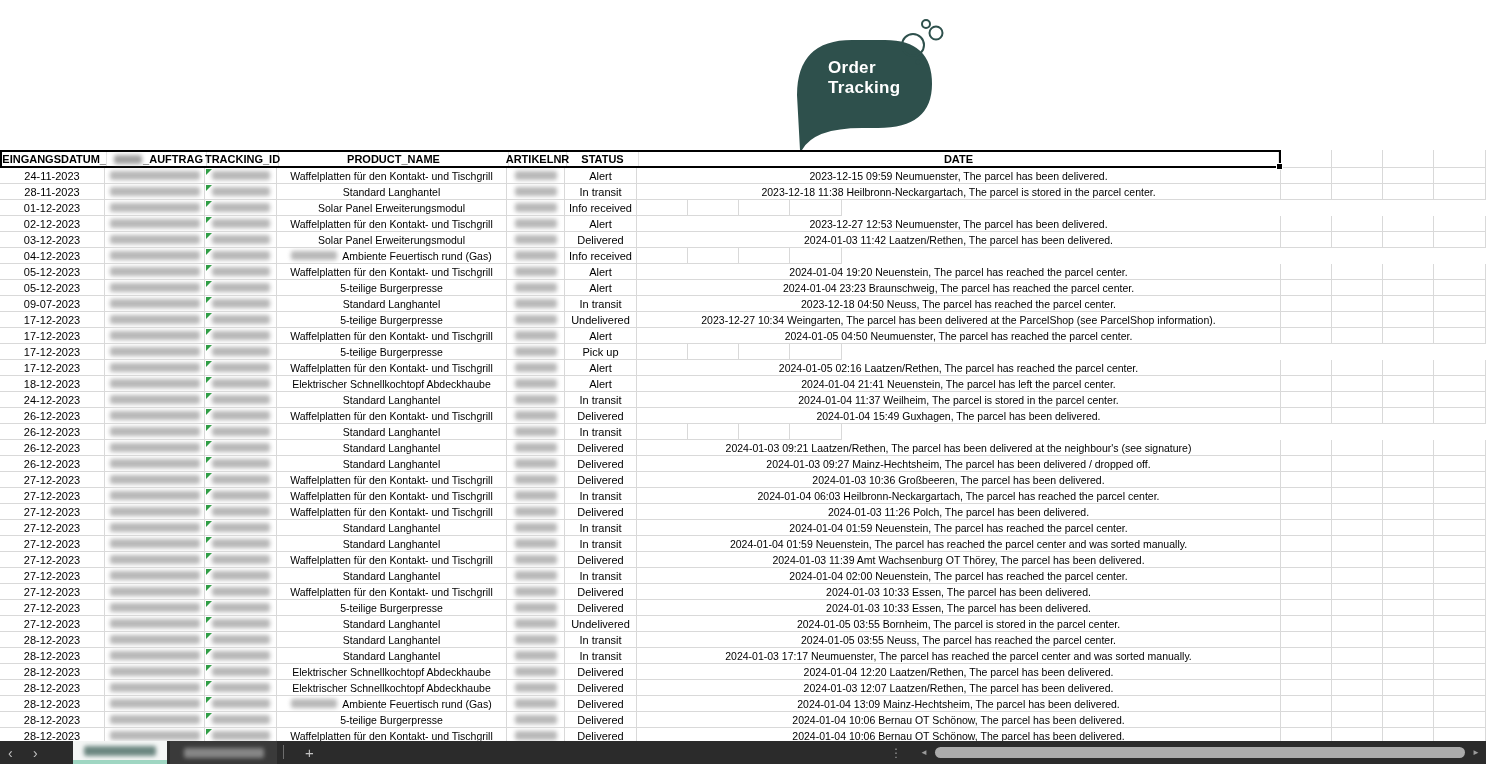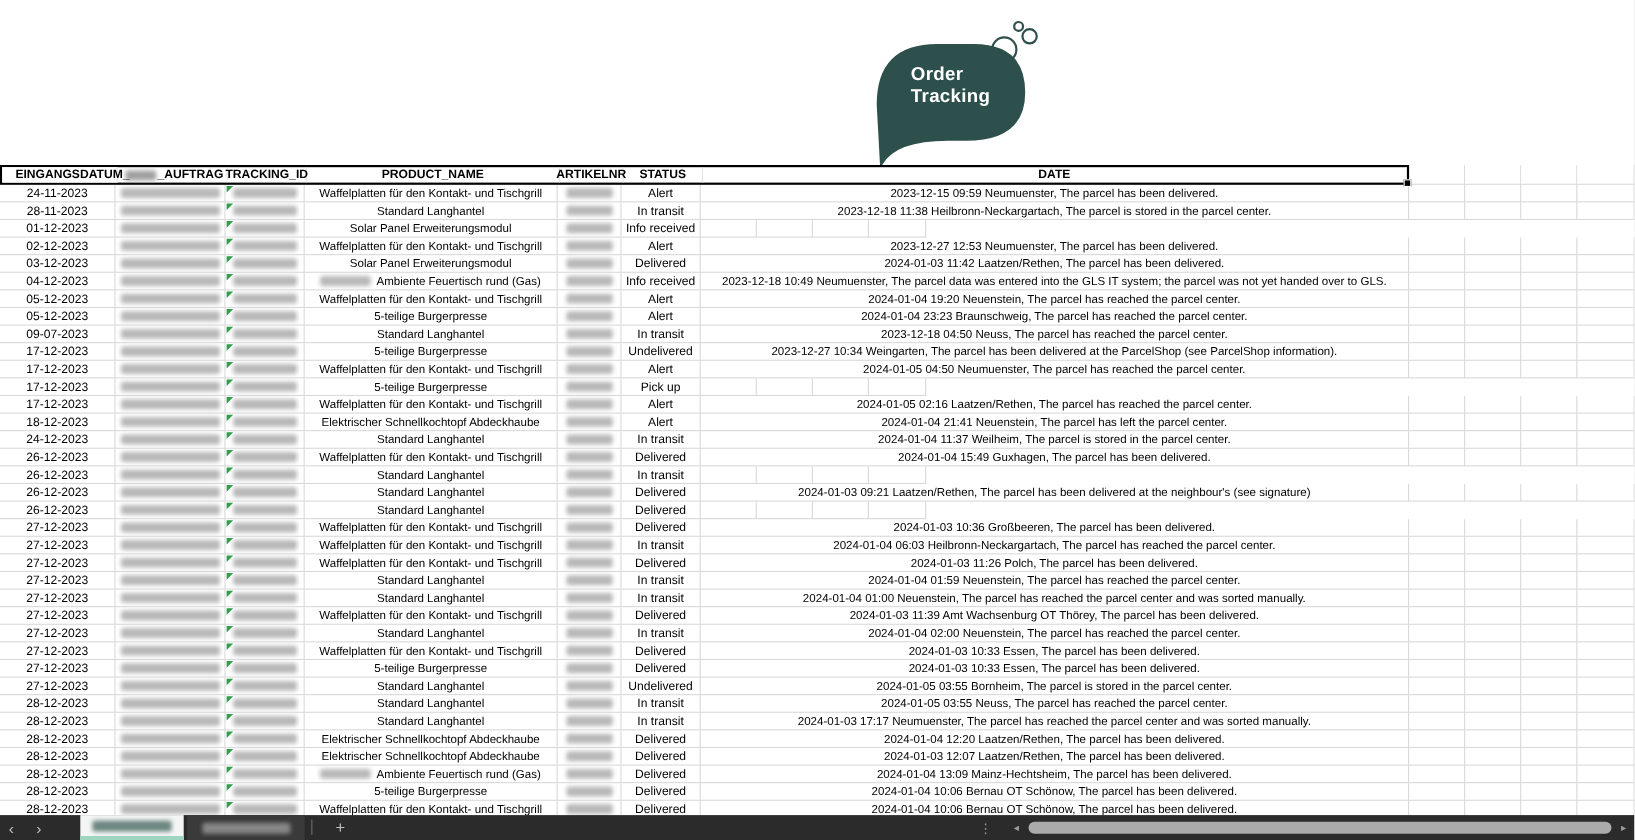--- a/index.html
+++ b/index.html
@@ -60,21 +60,21 @@
     <circle cx="128" cy="48" r="2.5" fill="#2e504c"></circle>
   </svg>
   <div class="logo-text">
     <div>Order</div>
     <div>Tracking</div>
   </div>
 
   <div class="sheet">
     <div style="position:relative;">
       <div class="hrow">
-        <div class="hc" style="width:105px;justify-content:flex-start;padding-left:12px;overflow:visible;z-index:2;background:#fff;">
+        <div class="hc" style="width:105px;justify-content:flex-end;padding-left:12px;overflow:visible;z-index:2;background:#fff;">
           <span>EINGANGSDATUM_</span>
             <span class="hblur" style="width:26px;"></span>
         </div>
         <div class="hc" style="width:100px;justify-content:flex-end;padding-right:3px;">
           <span class="hblur" style="width:28px;margin-right:1px;"></span>
             <span>_AUFTRAG</span>
         </div>
         <div class="hc" style="width:72px;">
           <span>TRACKING_ID</span>
         </div>
@@ -206,21 +206,20 @@
           </div>
           <div class="bc" style="width: 72px;">
             <span class="tri"></span>
             <span class="blur" style="width: 58px; height: 9px;"></span>
           </div>
           <div class="bc small" style="width: 230px;"><span class="blur pfx" style="width: 46px; height: 9px;"></span>Ambiente Feuertisch rund (Gas)</div>
           <div class="bc" style="width: 58px;">
             <span class="blur" style="width: 42px; height: 9px;"></span>
           </div>
           <div class="bc" style="width: 72px;">Info received</div>
-          <div class="bc small" style="width: 644px;">2023-12-18 10:49 Neumuenster, The parcel data was entered into the GLS IT system; the parcel was not yet handed over to GLS.</div>
           <div class="bc" style="width: 51px;"></div>
           <div class="bc" style="width: 51px;"></div>
           <div class="bc" style="width: 51px;"></div>
           <div class="bc" style="width: 52px;"></div>
         </div>
         <div class="brow">
           <div class="bc" style="width: 105px;">05-12-2023</div>
           <div class="bc" style="width: 100px;">
             <span class="blur" style="width: 90px; height: 9px;"></span>
           </div>
@@ -464,20 +463,21 @@
           </div>
           <div class="bc" style="width: 72px;">
             <span class="tri"></span>
             <span class="blur" style="width: 58px; height: 9px;"></span>
           </div>
           <div class="bc small" style="width: 230px;">Standard Langhantel</div>
           <div class="bc" style="width: 58px;">
             <span class="blur" style="width: 42px; height: 9px;"></span>
           </div>
           <div class="bc" style="width: 72px;">Delivered</div>
+          <div class="bc small" style="width: 644px;">2024-01-03 09:27 Mainz-Hechtsheim, The parcel has been delivered / dropped off.</div>
           <div class="bc" style="width: 51px;"></div>
           <div class="bc" style="width: 51px;"></div>
           <div class="bc" style="width: 51px;"></div>
           <div class="bc" style="width: 52px;"></div>
         </div>
         <div class="brow">
           <div class="bc" style="width: 105px;">27-12-2023</div>
           <div class="bc" style="width: 100px;">
             <span class="blur" style="width: 90px; height: 9px;"></span>
           </div>
@@ -563,21 +563,21 @@
           </div>
           <div class="bc" style="width: 72px;">
             <span class="tri"></span>
             <span class="blur" style="width: 58px; height: 9px;"></span>
           </div>
           <div class="bc small" style="width: 230px;">Standard Langhantel</div>
           <div class="bc" style="width: 58px;">
             <span class="blur" style="width: 42px; height: 9px;"></span>
           </div>
           <div class="bc" style="width: 72px;">In transit</div>
-          <div class="bc small" style="width: 644px;">2024-01-04 01:00 Neuenstein, The parcel has reached the parcel center and was sorted manually.</div>
+          <div class="bc small" style="width: 644px;">2024-01-04 01:59 Neuenstein, The parcel has reached the parcel center and was sorted manually.</div>
           <div class="bc" style="width: 51px;"></div>
           <div class="bc" style="width: 51px;"></div>
           <div class="bc" style="width: 51px;"></div>
           <div class="bc" style="width: 52px;"></div>
         </div>
         <div class="brow">
           <div class="bc" style="width: 105px;">27-12-2023</div>
           <div class="bc" style="width: 100px;">
             <span class="blur" style="width: 90px; height: 9px;"></span>
           </div>

